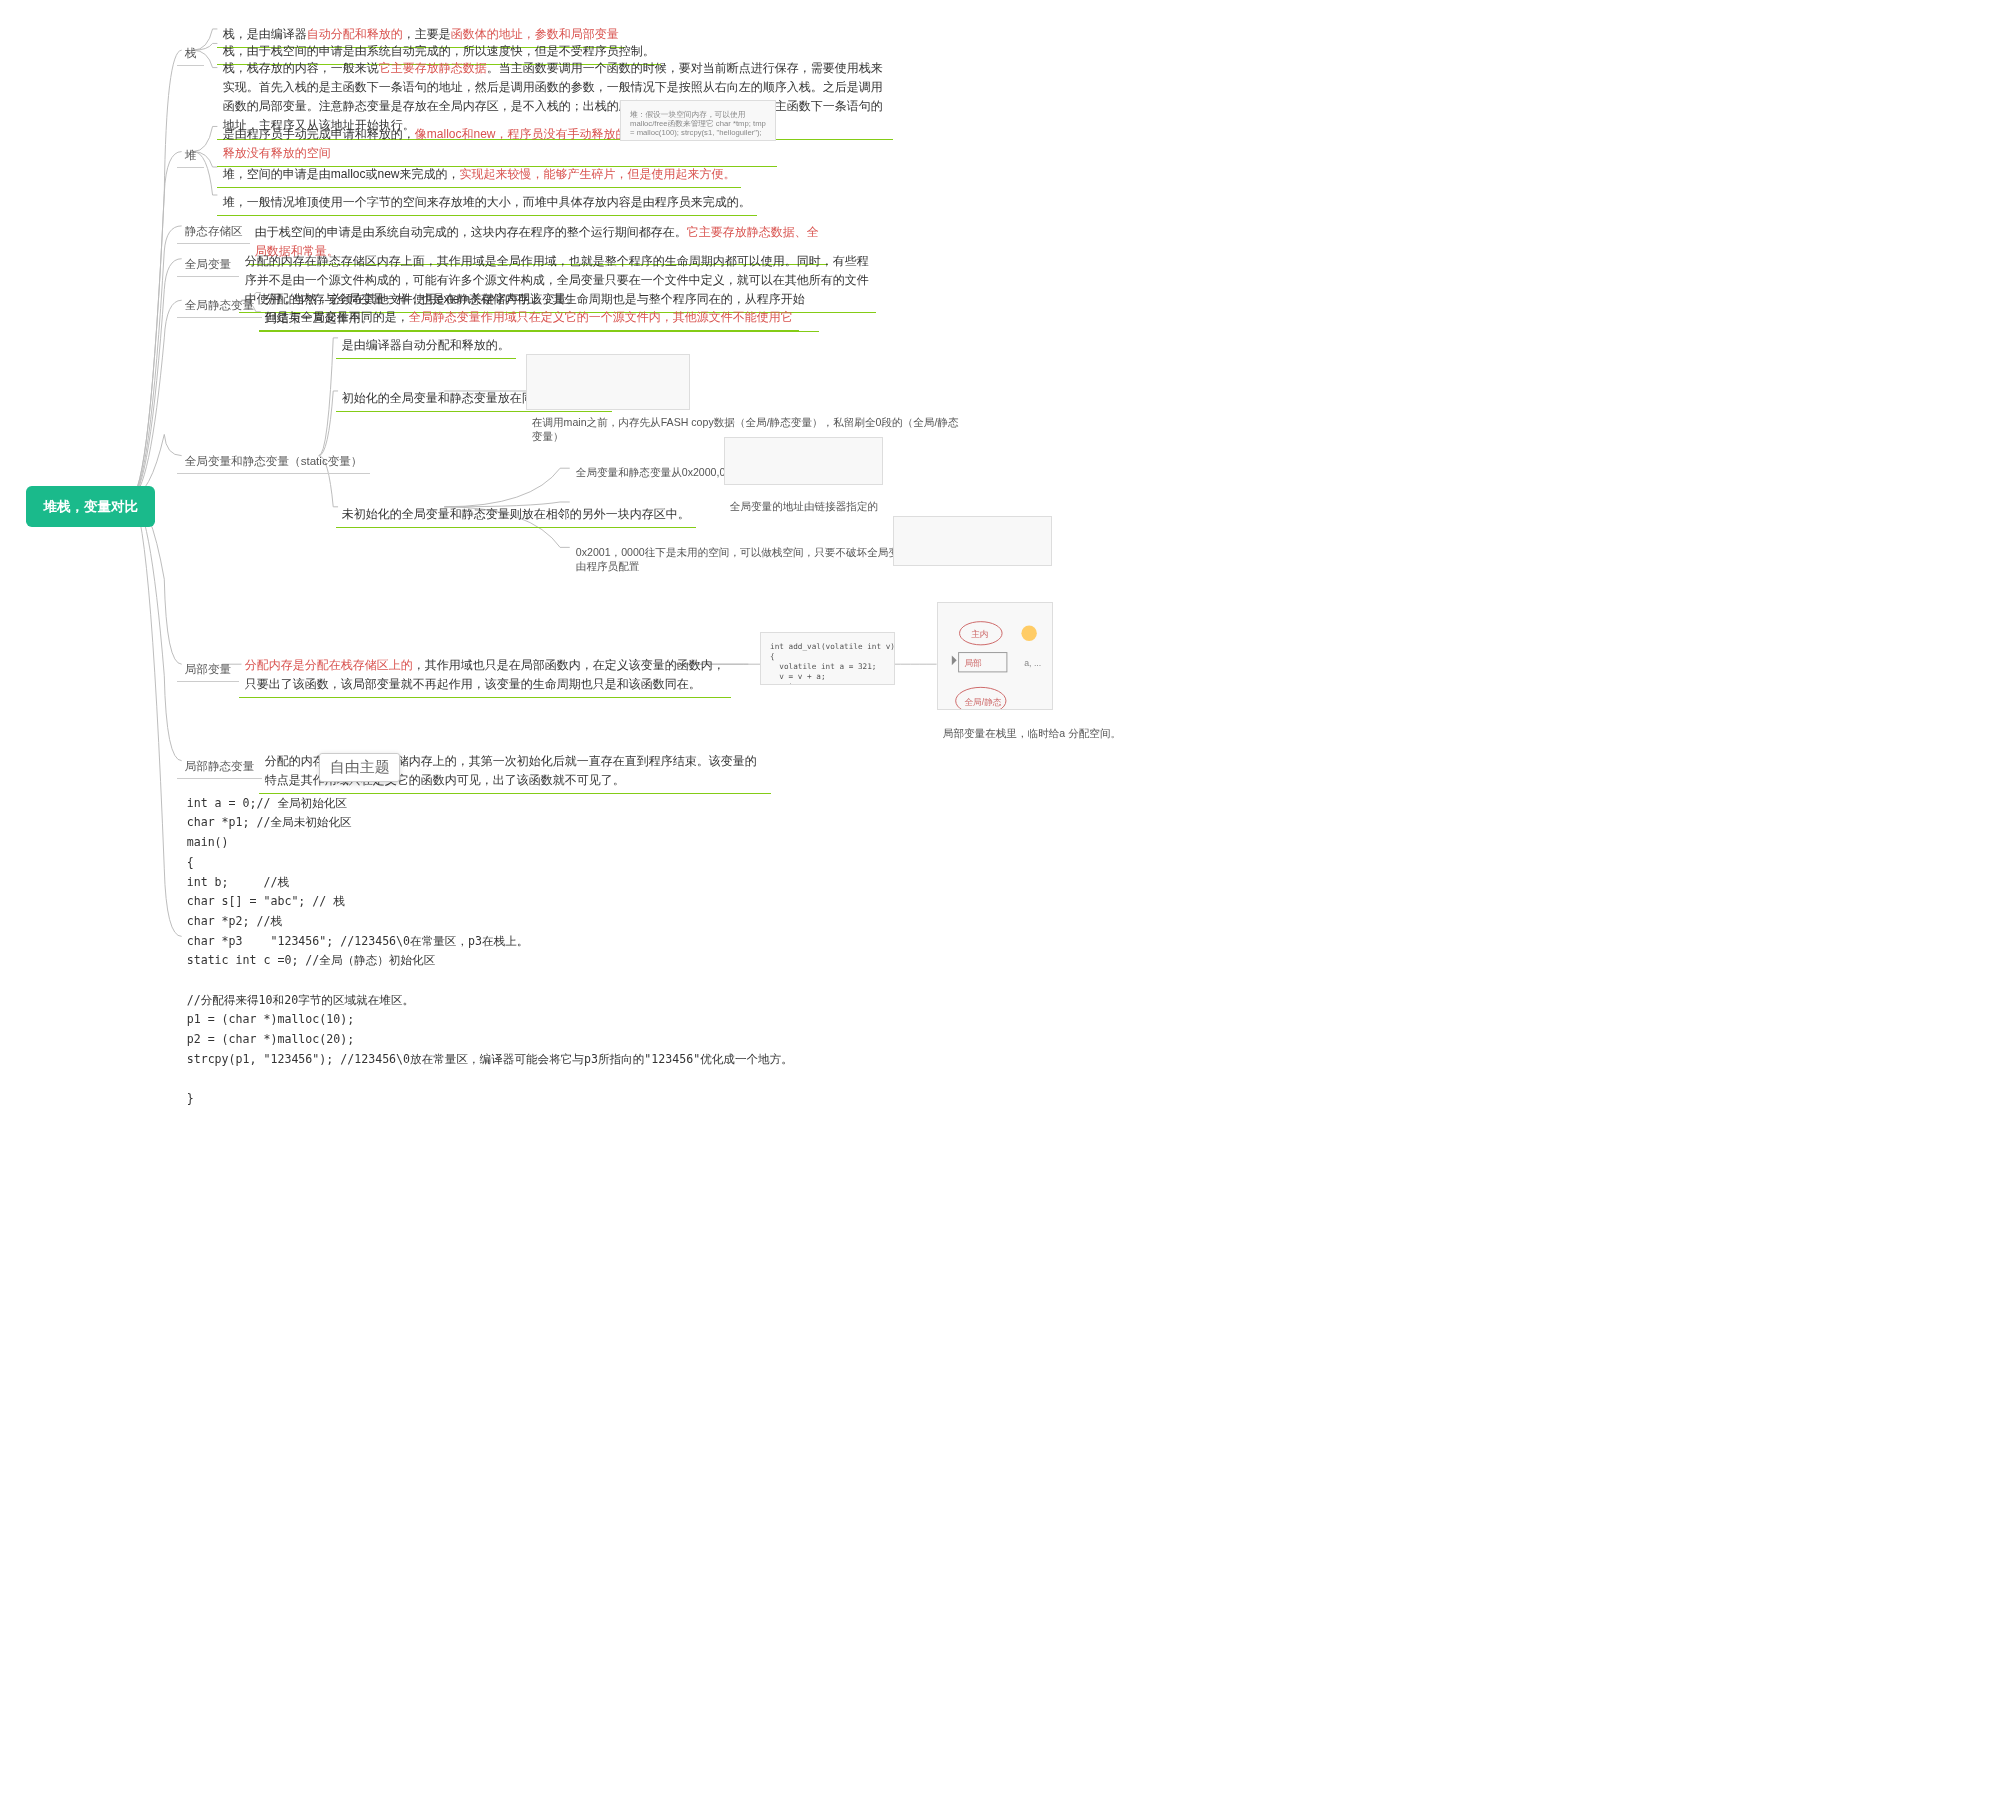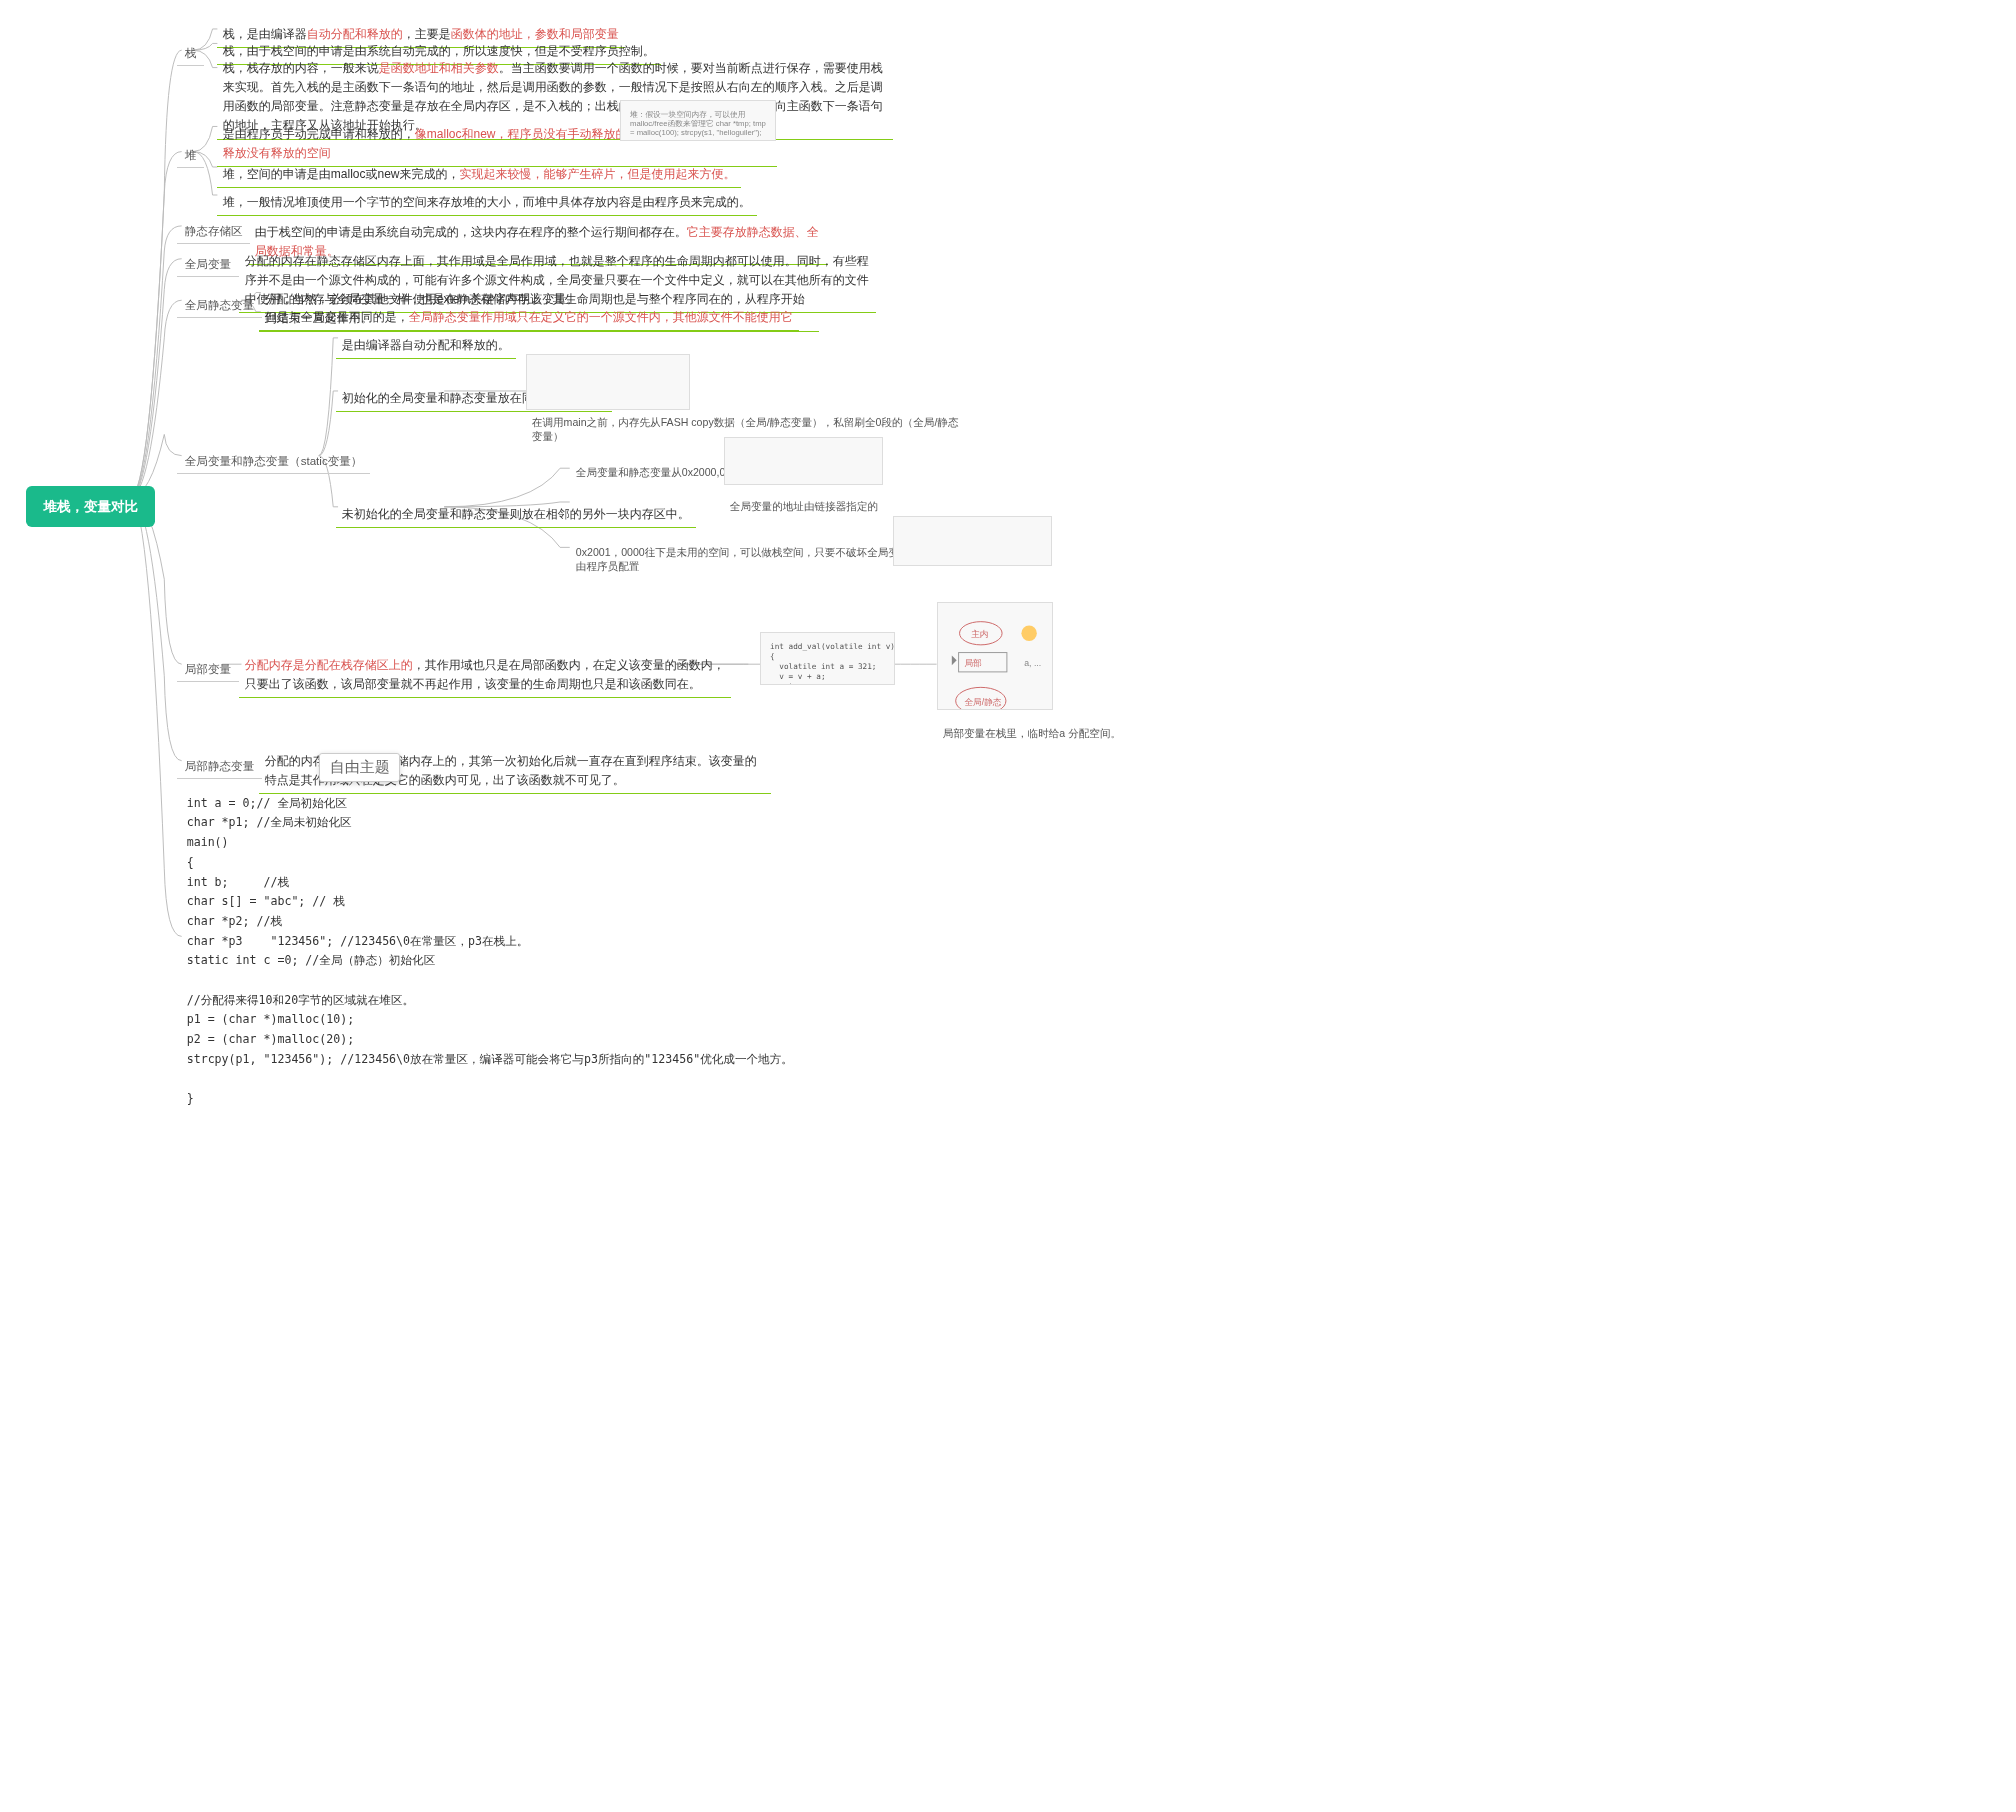--- a/index.html
+++ b/index.html
@@ -47,21 +47,21 @@
 <path d="M700 688 L775 688"></path>
 <path d="M700 688 Q900 688 960 688 L970 688"></path>
 </g>
 </svg>
 
 <div class="root">堆栈，变量对比</div>
 
 <div class="branch" style="left:177px;top:42px">栈</div>
 <div class="leaf" style="left:217px;top:22px"><span>栈，是由编译器</span><span class="red">自动分配和释放的</span><span>，主要是</span><span class="red">函数体的地址，参数和局部变量</span></div>
 <div class="leaf" style="left:217px;top:39px">栈，由于栈空间的申请是由系统自动完成的，所以速度快，但是不受程序员控制。</div>
-<div class="leaf" style="left:217px;top:56px;max-width:676px"><span>栈，栈存放的内容，一般来说</span><span class="red">是函数地址和相关参数</span><span>。当主函数要调用一个函数的时候，要对当前断点进行保存，需要使用栈来实现。首先入栈的是主函数下一条语句的地址，然后是调用函数的参数，一般情况下是按照从右向左的顺序入栈。之后是调用函数的局部变量。注意静态变量是存放在全局内存区，是不入栈的；出栈的顺序正好相反，最终栈顶指向主函数下一条语句的地址，主程序又从该地址开始执行。</span></div>
+<div class="leaf" style="left:217px;top:56px;max-width:676px"><span>栈，栈存放的内容，一般来说</span><span class="red">它主要存放静态数据</span><span>。当主函数要调用一个函数的时候，要对当前断点进行保存，需要使用栈来实现。首先入栈的是主函数下一条语句的地址，然后是调用函数的参数，一般情况下是按照从右向左的顺序入栈。之后是调用函数的局部变量。注意静态变量是存放在全局内存区，是不入栈的；出栈的顺序正好相反，最终栈顶指向主函数下一条语句的地址，主程序又从该地址开始执行。</span></div>
 
 <div class="branch" style="left:177px;top:144px">堆</div>
 <div class="leaf" style="left:217px;top:122px"><span>是由程序员手动完成申请和释放的，</span><span class="red">像malloc和new，程序员没有手动释放的话，当程序结束时由系统释放没有释放的空间</span></div>
 <div class="leaf" style="left:217px;top:162px"><span>堆，空间的申请是由malloc或new来完成的，</span><span class="red">实现起来较慢，能够产生碎片，但是使用起来方便。</span></div>
 <div class="leaf" style="left:217px;top:190px">堆，一般情况堆顶使用一个字节的空间来存放堆的大小，而堆中具体存放内容是由程序员来完成的。</div>
 <div class="img-ph" style="left:620px;top:100px;width:156px;height:41px;line-height:1.2">堆：假设一块空间内存，可以使用malloc/free函数来管理它
 char *tmp;
 tmp = malloc(100);
 strcpy(s1, "helloguiler");
 free(str);</div>

